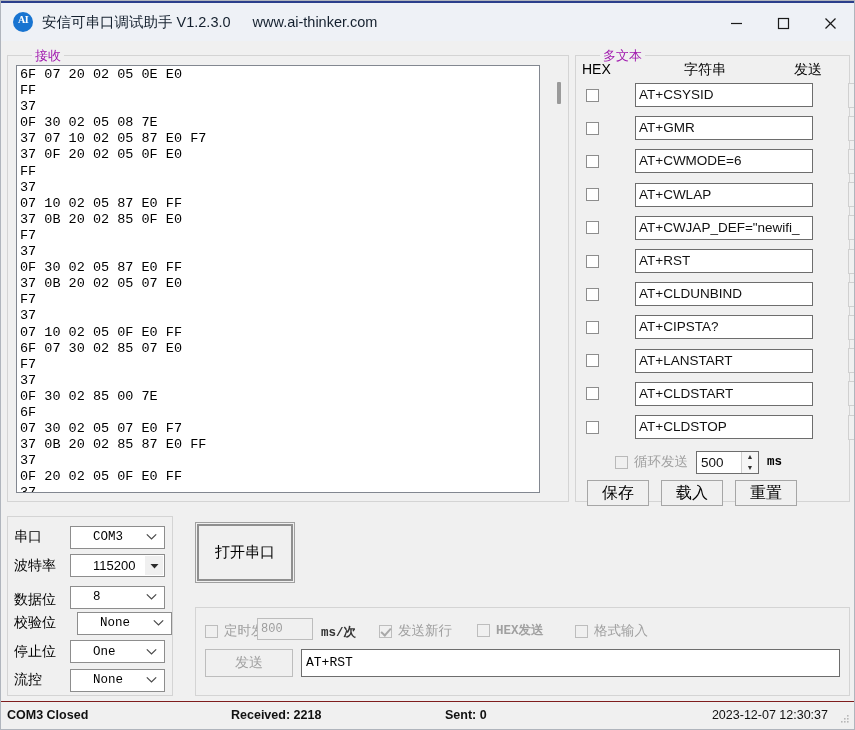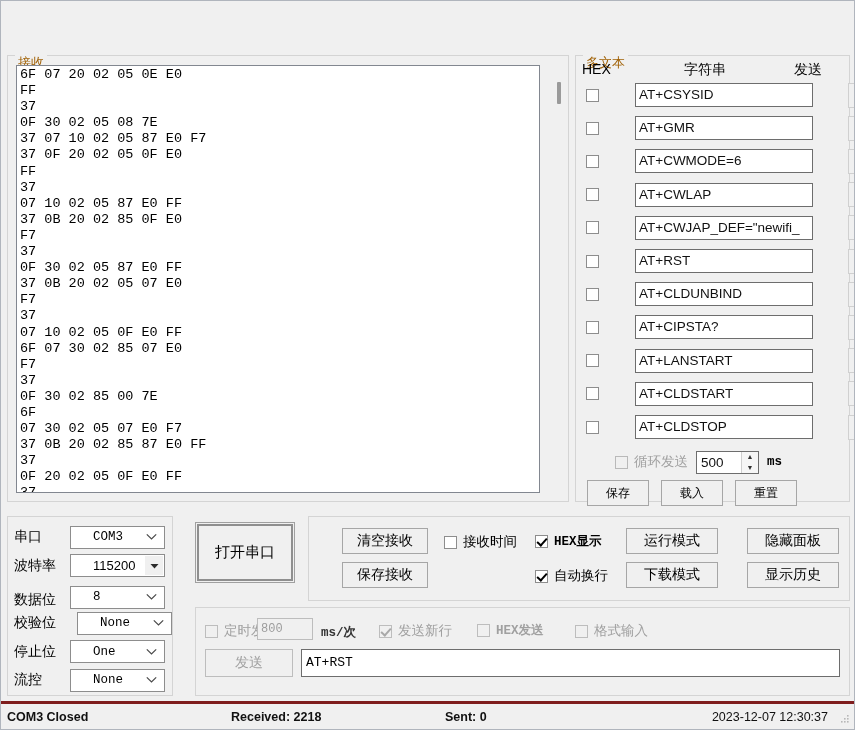--- a/index.html
+++ b/index.html
@@ -63,27 +63,26 @@
   .wc svg { display: block; }
 
   
   .groupbox {
     position: absolute;
     border: 1px solid #d4d4d4;
     background: transparent;
   }
   .gb-legend {
     position: absolute;
-    top: -9px; left: 7px;
+    top: -9px; left: 24px;
     background: #f0f0f0;
     padding: 0 3px;
     font-size: 13px;
-    color: #a16207;
+    color: #a21caf;
     white-space: nowrap;
-    margin-top: 7px;
   }
 
   
   #recv-group { left: 6px; top: 54px; width: 562px; height: 447px; }
   .recv-text {
     position: absolute; left: 8px; top: 9px;
     width: 524px; height: 428px;
     background: #fff;
     border: 1px solid #828790;
     overflow: hidden;
@@ -179,21 +178,21 @@
             font-family: "Liberation Mono", monospace; }
 
   .mt-actions {
     position: absolute; left: 0; top: 424px; width: 100%;
     display: flex; gap: 12px; padding-left: 11px;
   }
   .act-btn {
     width: 62px; height: 26px;
     border: 1px solid #a6a6a6; background: #f0f0f0;
     display: flex; align-items: center; justify-content: center;
-    font-size: 12px; color: #000;
+    font-size: 16px; color: #000;
   }
 
   
   #serial-group { left: 6px; top: 515px; width: 166px; height: 180px; }
   .ser-row {
     position: absolute; left: 0; width: 100%; height: 28.5px;
     display: flex; align-items: center;
   }
   .ser-lbl {
     width: 56px; margin-left: 6px;
@@ -291,40 +290,66 @@
     color: #9d9d9d; font-size: 12px;
     padding-left: 3px; line-height: 20px;
     font-family: "Liberation Mono", monospace;
   }
 
   
   .statusbar {
     position: absolute; left: 0; bottom: 0;
     width: 853px; height: 28px;
     background: #f0f0f0;
-    border-top: 3px solid #7f1d1d;
+    border-top: 1px solid #7f1d1d;
     font-size: 12.5px;
     font-weight: bold;
     color: #111;
   }
   .statusbar span { position: absolute; top: 6px; white-space: nowrap; }
   .sb-port   { left: 6px; }
   .sb-recv   { left: 230px; }
   .sb-sent   { left: 444px; }
   .sb-time   { right: 26px; font-weight: normal; }
   .grip {
     position: absolute; right: 4px; bottom: 3px;
     width: 12px; height: 12px; opacity: .55;
   }
 </style>
 </head>
 <body>
 
 <div class="app">
 
+  <div class="titlebar">
+    <div class="app-icon">
+      <span>AI</span>
+    </div>
+    <div class="title-text">安信可串口调试助手 V1.2.3.0</div>
+    <div class="title-url">www.ai-thinker.com</div>
+
+    <div class="wincontrols">
+      <div class="wc">
+        <svg width="13" height="13" viewBox="0 0 13 13">
+          <line x1="1" y1="6.5" x2="12" y2="6.5" stroke="#1a1a1a" stroke-width="1.2"></line>
+        </svg>
+      </div>
+      <div class="wc">
+        <svg width="13" height="13" viewBox="0 0 13 13">
+          <rect x="1.5" y="1.5" width="10" height="10" fill="none" stroke="#1a1a1a" stroke-width="1.2"></rect>
+        </svg>
+      </div>
+      <div class="wc close">
+        <svg width="13" height="13" viewBox="0 0 13 13">
+          <line x1="1.5" y1="1.5" x2="11.5" y2="11.5" stroke="#1a1a1a" stroke-width="1.2"></line>
+          <line x1="11.5" y1="1.5" x2="1.5" y2="11.5" stroke="#1a1a1a" stroke-width="1.2"></line>
+        </svg>
+      </div>
+    </div>
+  </div>
 
   <div class="groupbox" id="recv-group">
     <div class="gb-legend">接收</div>
     <div class="recv-text">6F 07 20 02 05 0E E0
 FF
 37
 0F 30 02 05 08 7E
 37 07 10 02 05 87 E0 F7
 37 0F 20 02 05 0F E0
 FF
@@ -494,42 +519,20 @@
             <svg class="chev" width="11" height="7" viewBox="0 0 11 7">
               <path d="M0.8 0.8 L5.5 5.5 L10.2 0.8" fill="none" stroke="#4a4a4a" stroke-width="1.2"></path>
             </svg>
           </div>
         </div>
       </div>
   </div>
 
   <div id="open-port">打开串口</div>
 
-  <div class="groupbox" id="recvopt-group">
-    <div class="flat-btn" style="left:33px;  top:11px; width:86px; height:26px;">清空接收</div>
-    <div class="flat-btn" style="left:33px;  top:45px; width:86px; height:26px;">保存接收</div>
-
-    <div class="chk" style="left:135px; top:16px;">
-      <div class="box"></div>
-      <span>接收时间</span>
-    </div>
-    <div class="chk" style="left:226px; top:16px;">
-      <div class="box checked"></div>
-      <span class="mono-lbl">HEX显示</span>
-    </div>
-    <div class="chk" style="left:226px; top:50px;">
-      <div class="box checked"></div>
-      <span>自动换行</span>
-    </div>
-
-    <div class="flat-btn" style="left:317px; top:11px; width:92px; height:26px;">运行模式</div>
-    <div class="flat-btn" style="left:317px; top:45px; width:92px; height:26px;">下载模式</div>
-    <div class="flat-btn" style="left:438px; top:11px; width:92px; height:26px;">隐藏面板</div>
-    <div class="flat-btn" style="left:438px; top:45px; width:92px; height:26px;">显示历史</div>
-  </div>
 
   <div class="groupbox" id="send-group">
     <div class="chk dim" style="left:9px; top:14px;">
       <div class="box"></div>
       <span>定时发送</span>
     </div>
     <div class="timed-input">800</div>
     <div class="chk dim" style="left:125px; top:16px;">
       <span class="mono-lbl" style="color:#333">ms/次</span>
     </div>

